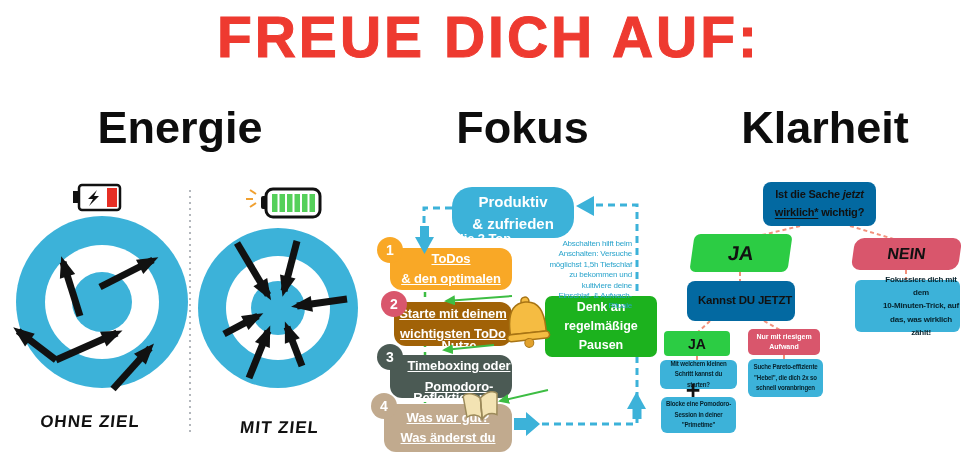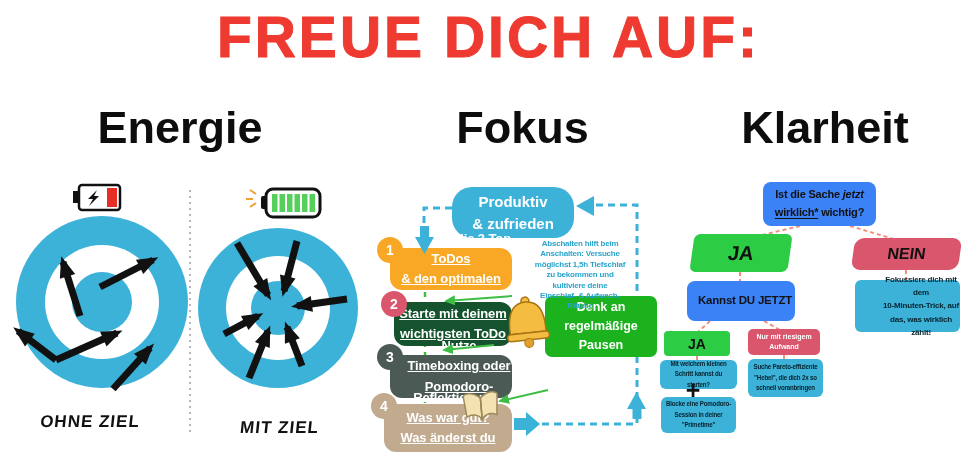--- a/index.html
+++ b/index.html
@@ -20,40 +20,40 @@
   .box{position:absolute;display:flex;flex-direction:column;justify-content:center;
        text-align:center;z-index:1;box-sizing:border-box;}
   .box .l{display:block;}
 
   .goal{left:452px;top:187px;width:122px;height:51px;background:#3cb2d9;border-radius:20px;
         color:#fff;font-weight:bold;font-size:15px;line-height:1.45;}
 
   .step{border-radius:12px;color:#fff;font-weight:bold;font-size:13px;line-height:1.55;
         letter-spacing:-0.1px;text-decoration:underline;}
   .s1{left:390px;top:248px;width:122px;height:42px;background:#f9a826;}
-  .s2{left:394px;top:302px;width:118px;height:44px;background:#14532d;}
+  .s2{left:394px;top:302px;width:118px;height:44px;background:#a16207;}
   .s3{left:390px;top:355px;width:122px;height:43px;background:#4b5a54;padding-left:16px;}
   .s4{left:384px;top:404px;width:128px;height:48px;background:#c1aa8e;}
 
   .stepnum{position:absolute;width:26px;height:26px;border-radius:50%;color:#fff;
            font-weight:bold;font-size:14px;display:flex;align-items:center;justify-content:center;
            z-index:2;}
   .n1{left:377px;top:237px;background:#f9a826;}
   .n2{left:381px;top:291px;background:#d9566c;}
   .n3{left:377px;top:344px;background:#4b5a54;}
   .n4{left:371px;top:393px;background:#c1aa8e;}
 
   .pause{left:545px;top:296px;width:112px;height:61px;background:#1cb21e;border-radius:7px;
          color:#fff;font-weight:bold;font-size:12.5px;line-height:1.5;}
 
-  .note{position:absolute;left:528px;top:239px;width:104px;text-align:center;z-index:1;
-        color:#2aa4cc;font-weight:bold;font-size:8px;line-height:1.3;letter-spacing:-0.2px;}
+  .note{position:absolute;left:528px;top:239px;width:104px;text-align:right;z-index:1;
+        color:#2aa4cc;font-weight:normal;font-size:8px;line-height:1.3;letter-spacing:-0.2px;}
   .note .l{display:block;}
 
-  .kq{background:#3b82f6;border-radius:8px;color:#111;font-weight:bold;align-items:center;}
+  .kq{background:#0369a1;border-radius:8px;color:#111;font-weight:bold;align-items:center;}
   .q1{left:763px;top:182px;width:113px;height:44px;font-size:11px;line-height:1.6;letter-spacing:-0.2px;}
   .q2{left:687px;top:281px;width:108px;height:40px;font-size:11.5px;line-height:1.55;letter-spacing:-0.2px;padding-left:8px;}
   .q1 i{font-style:italic;}
   .q1 u{text-decoration:underline;text-underline-offset:2px;}
 
   .ja1{left:692px;top:234px;width:98px;height:38px;background:#2ccc44;border-radius:6px;
        color:#111;font-weight:800;font-size:20px;transform:skewX(-8deg);}
   .nein{left:853px;top:238px;width:107px;height:32px;background:#d9566c;border-radius:9px;
         color:#111;font-weight:800;font-size:16px;transform:skewX(-8deg);}
   .ja2{left:664px;top:331px;width:66px;height:25px;background:#2ccc44;border-radius:4px;

